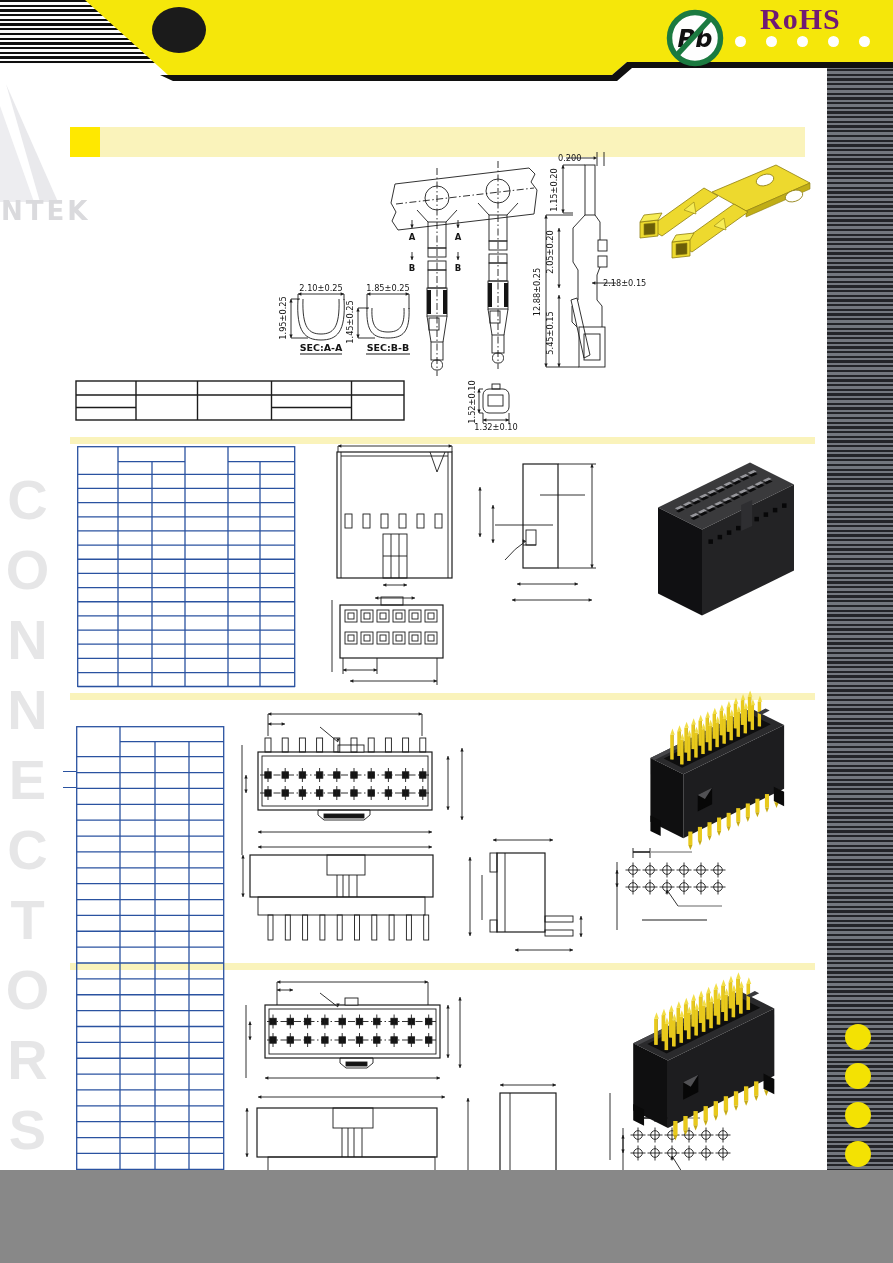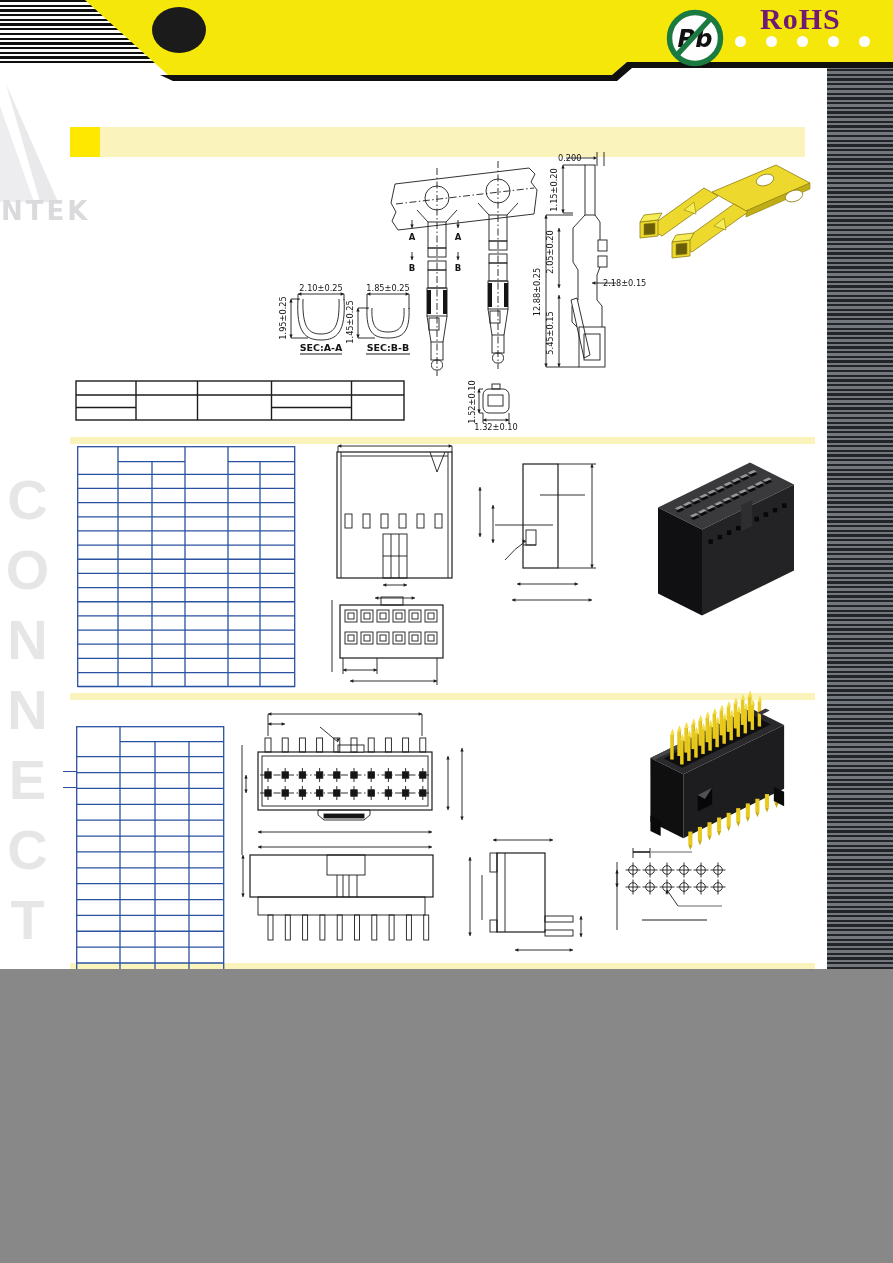--- a/index.html
+++ b/index.html
@@ -1,16 +1,16 @@
 <!DOCTYPE html>
 <html><head>
 <meta charset="utf-8">
 <style>
   html,body{margin:0;padding:0;background:#888}
-  .page{position:relative;width:893px;height:969px;background:#fff;overflow:hidden;
+  .page{position:relative;width:893px;height:1170px;background:#fff;overflow:hidden;
         font-family:"DejaVu Sans",sans-serif}
   .abs{position:absolute}
   
   .tl-stripes{left:0;top:0;width:170px;height:64px;
     background:repeating-linear-gradient(180deg,#0e0e0e 0 2.3px,#fbfbfb 2.3px 4.7px);
     clip-path:polygon(0 0,87px 0,158px 64px,0 64px)}
   .right-rail{left:827px;top:62px;width:66px;height:1166px;
     background:repeating-linear-gradient(180deg,#73777e 0 2.35px,#232428 2.35px 4.7px)}
   .footer-stripes{left:0;top:1226px;width:893px;height:31px;
     background:repeating-linear-gradient(180deg,#54565b 0 2.35px,#17181a 2.35px 4.7px)}

